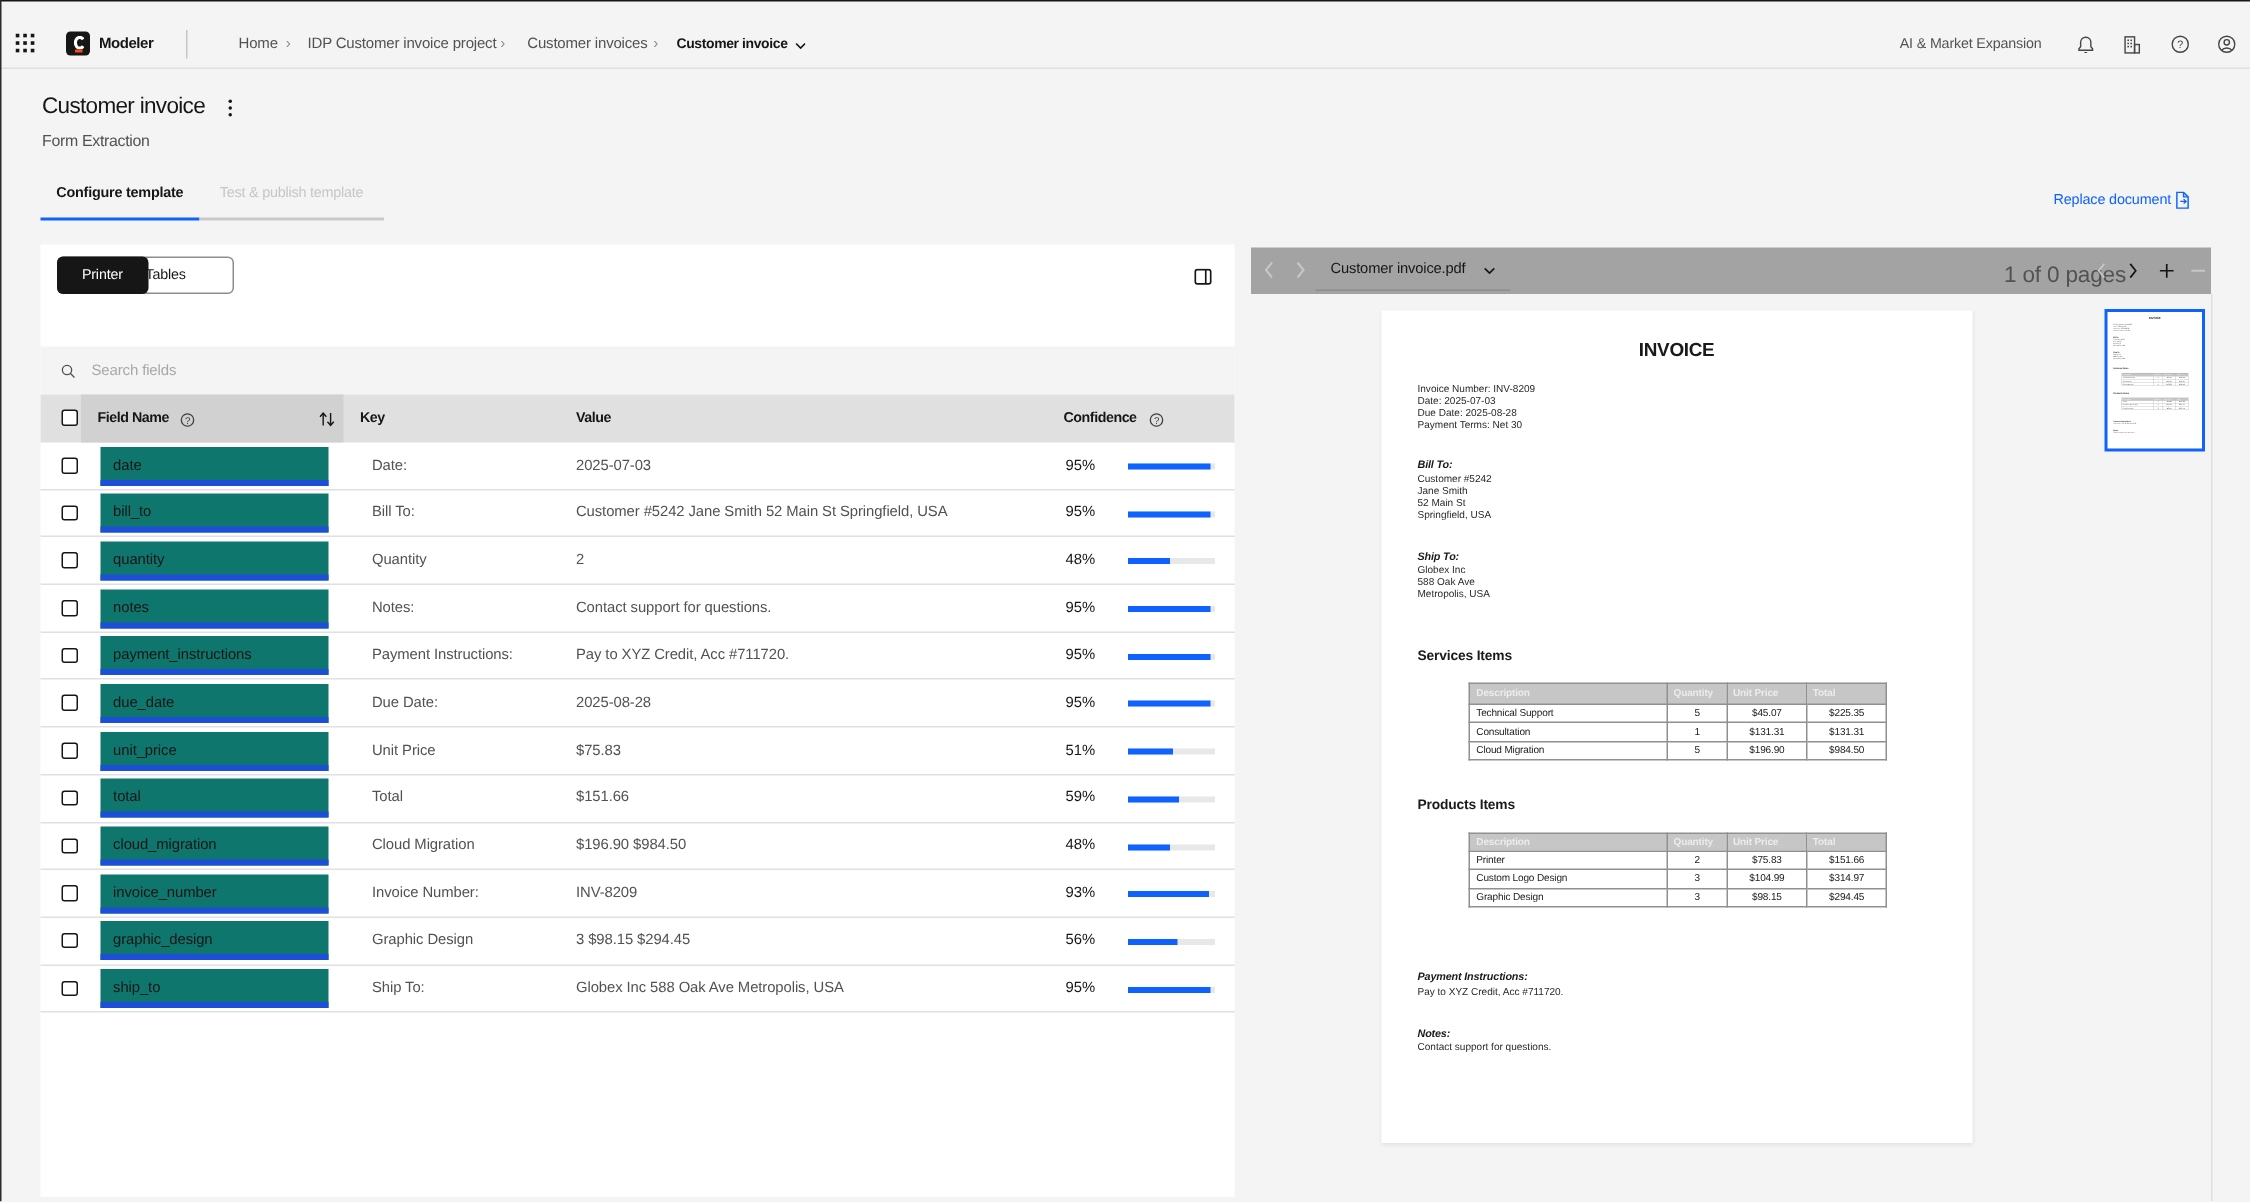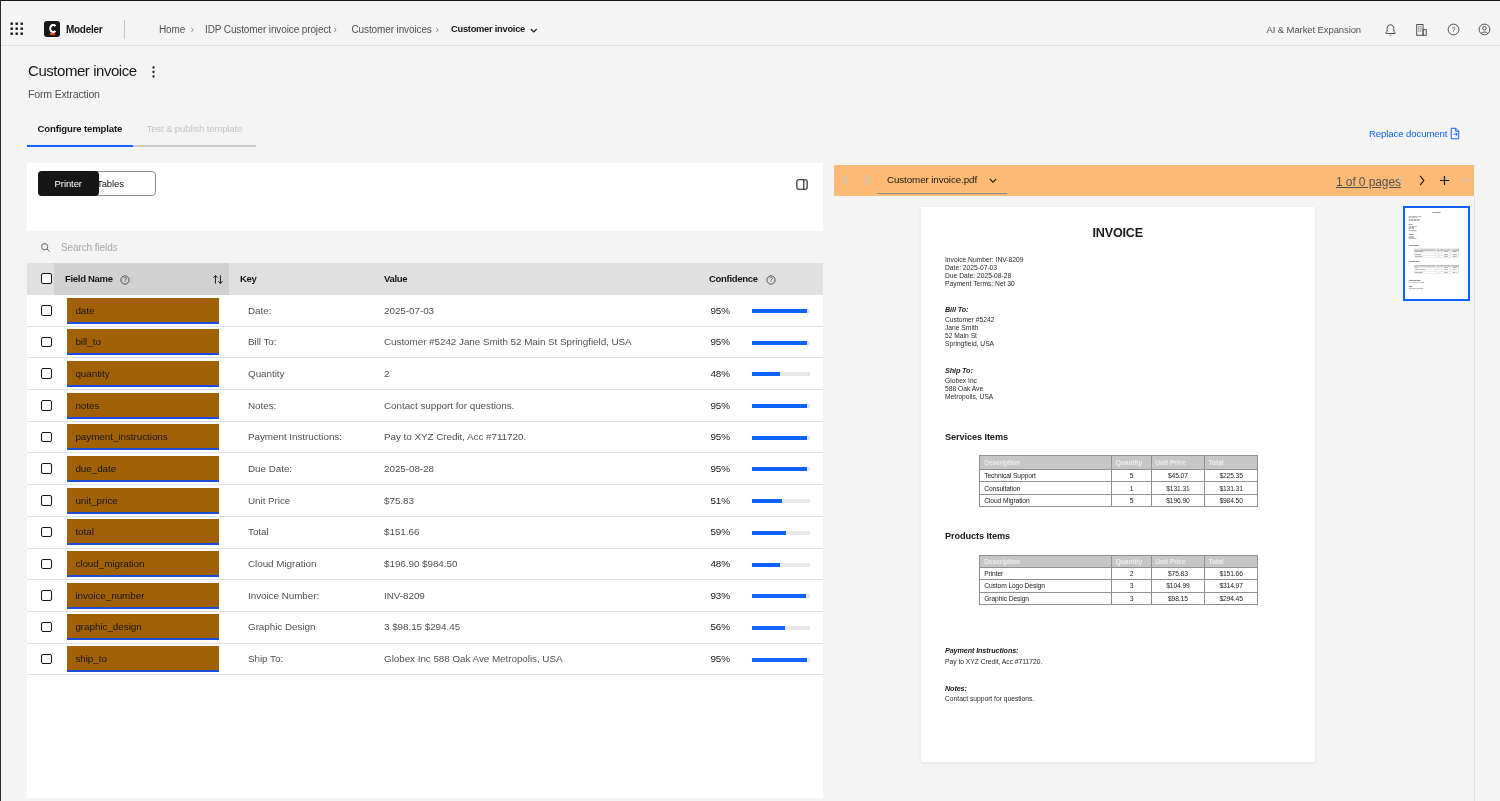--- a/index.html
+++ b/index.html
@@ -38,37 +38,37 @@
 #search { position:absolute; left:0; top:68px; width:796px; height:32px; background:#f4f4f4; }
 #search .ph { position:absolute; left:34px; top:10.5px; font-size:10px; color:#a8a8a8; letter-spacing:-0.1px; }
 
 #thead { position:absolute; left:0; top:100px; width:796px; height:32px; background:#e0e0e0; font-weight:bold; font-size:9.5px; color:#161616; letter-spacing:-0.3px; }
 #fncell { position:absolute; left:27px; top:0; width:175px; height:32px; background:#d1d1d1; }
 #thead .label { position:absolute; top:10px; }
 
 #tbody { position:absolute; left:0; top:132px; width:796px; }
 .trow { position:relative; width:796px; height:31.7px; border-bottom:1px solid #e0e0e0; font-size:9.9px; letter-spacing:-0.05px; }
 .cbx { position:absolute; left:14px; top:10px; width:10.5px; height:10.5px; border:1.25px solid #161616; border-radius:2px; background:#fff; }
-.fbox { position:absolute; left:40px; top:2.5px; width:152px; height:26px; background:#a16207; border-bottom:2px solid #1d4ed8; color:#161616; line-height:26px; padding-left:8.4px; }
+.fbox { position:absolute; left:40px; top:2.5px; width:152px; height:26px; background:#0f766e; border-bottom:4px solid #1d4ed8; color:#161616; line-height:26px; padding-left:8.4px; }
 .key { position:absolute; left:221px; top:9.5px; color:#525252; }
 .val { position:absolute; left:357px; top:9.5px; color:#525252; }
 .pct { position:absolute; left:658px; top:9.5px; width:45px; text-align:right; color:#161616; }
 .track { position:absolute; left:725px; top:14px; width:58px; height:4px; background:#e8e8e8; }
 .fill { position:absolute; left:0; top:0; height:4px; background:#0f62fe; }
 
 #footer { position:absolute; left:0; top:581.5px; width:796px; height:53.5px; border-top:1px solid #e0e0e0; background:#fff; }
 #selcount { position:absolute; right:148px; top:19px; font-size:10.6px; color:#525252; letter-spacing:-0.12px; }
 #confirmbtn { position:absolute; left:658px; top:11px; width:127px; height:32px; background:#c6c6c6; color:#8d8d8d; font-size:9.6px; letter-spacing:-0.15px; }
 #confirmbtn span { position:absolute; left:12px; top:9.5px; }
 
 
-#vtoolbar { left:834px; top:165px; width:640px; height:30.5px; background:#fdba74; }
+#vtoolbar { left:834px; top:165px; width:640px; height:30.5px; background:#a3a3a3; }
 #vdrop { position:absolute; left:43px; top:0; width:130px; height:28.5px; border-bottom:1px solid #8d8d8d; }
 #vdrop .t { position:absolute; left:10px; top:9px; font-size:9.8px; color:#161616; letter-spacing:-0.1px; }
-#vpages { position:absolute; left:502px; top:9.5px; font-size:12px; color:#525252; letter-spacing:-0.1px;text-decoration:underline; }
+#vpages { position:absolute; left:502px; top:9.5px; font-size:15px; color:#525252; letter-spacing:-0.1px; }
 #vline { left:1474px; top:195.5px; width:1px; height:605.5px; background:#e0e0e0; }
 
 
 #ipage { left:921px; top:207px; width:393.5px; height:555px; background:#fff; box-shadow:0 1px 3px rgba(0,0,0,0.08); }
 .ivtitle { position:absolute; top:18.5px; left:0; width:100%; text-align:center; font-size:12.6px; font-weight:bold; color:#1a1a1a; letter-spacing:-0.2px; }
 .iblock { position:absolute; left:24px; font-size:6.7px; line-height:8.13px; color:#2a2a2a; letter-spacing:0; }
 .ihead { position:absolute; left:24px; font-size:7.2px; font-weight:bold; font-style:italic; color:#1a1a1a; }
 .isec { position:absolute; left:24px; font-size:9.2px; font-weight:bold; color:#1a1a1a; letter-spacing:-0.1px; }
 .itable { position:absolute; left:58.2px; width:278px; border-collapse:collapse; table-layout:fixed; font-size:6.7px; color:#222; }
 .itable td { border:1px solid #909090; padding:0; height:12.4px; text-align:center; }

